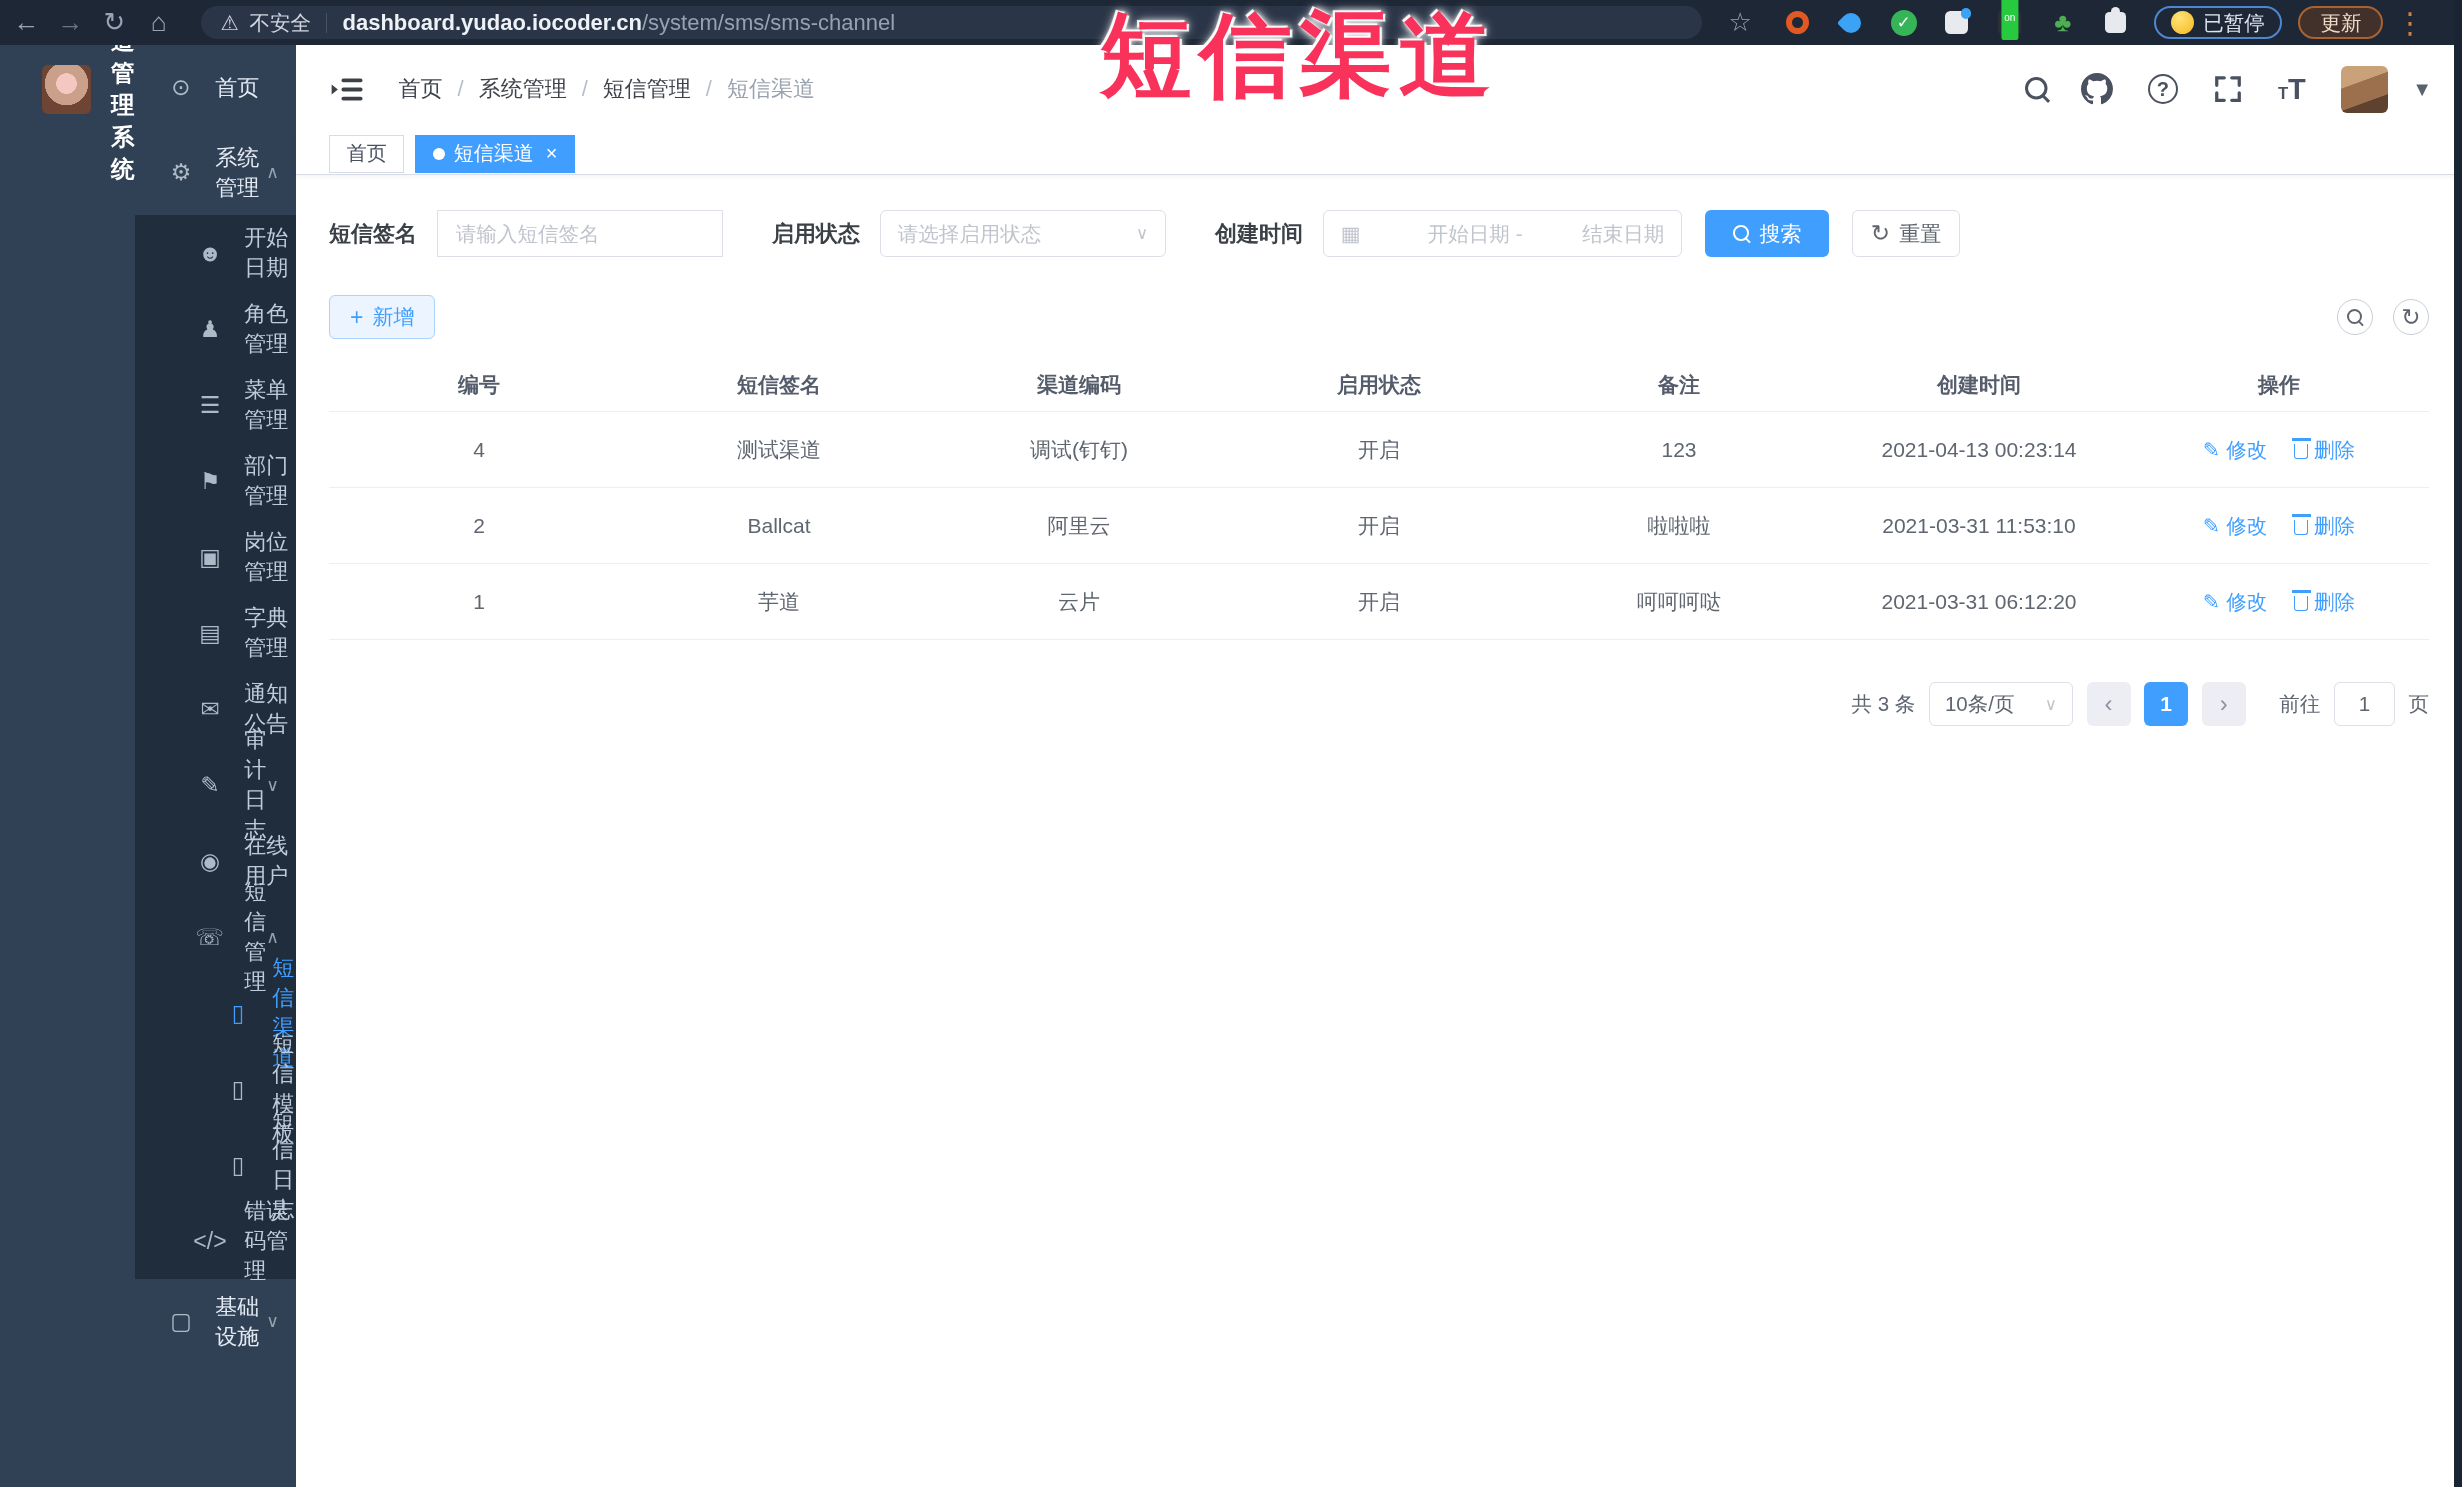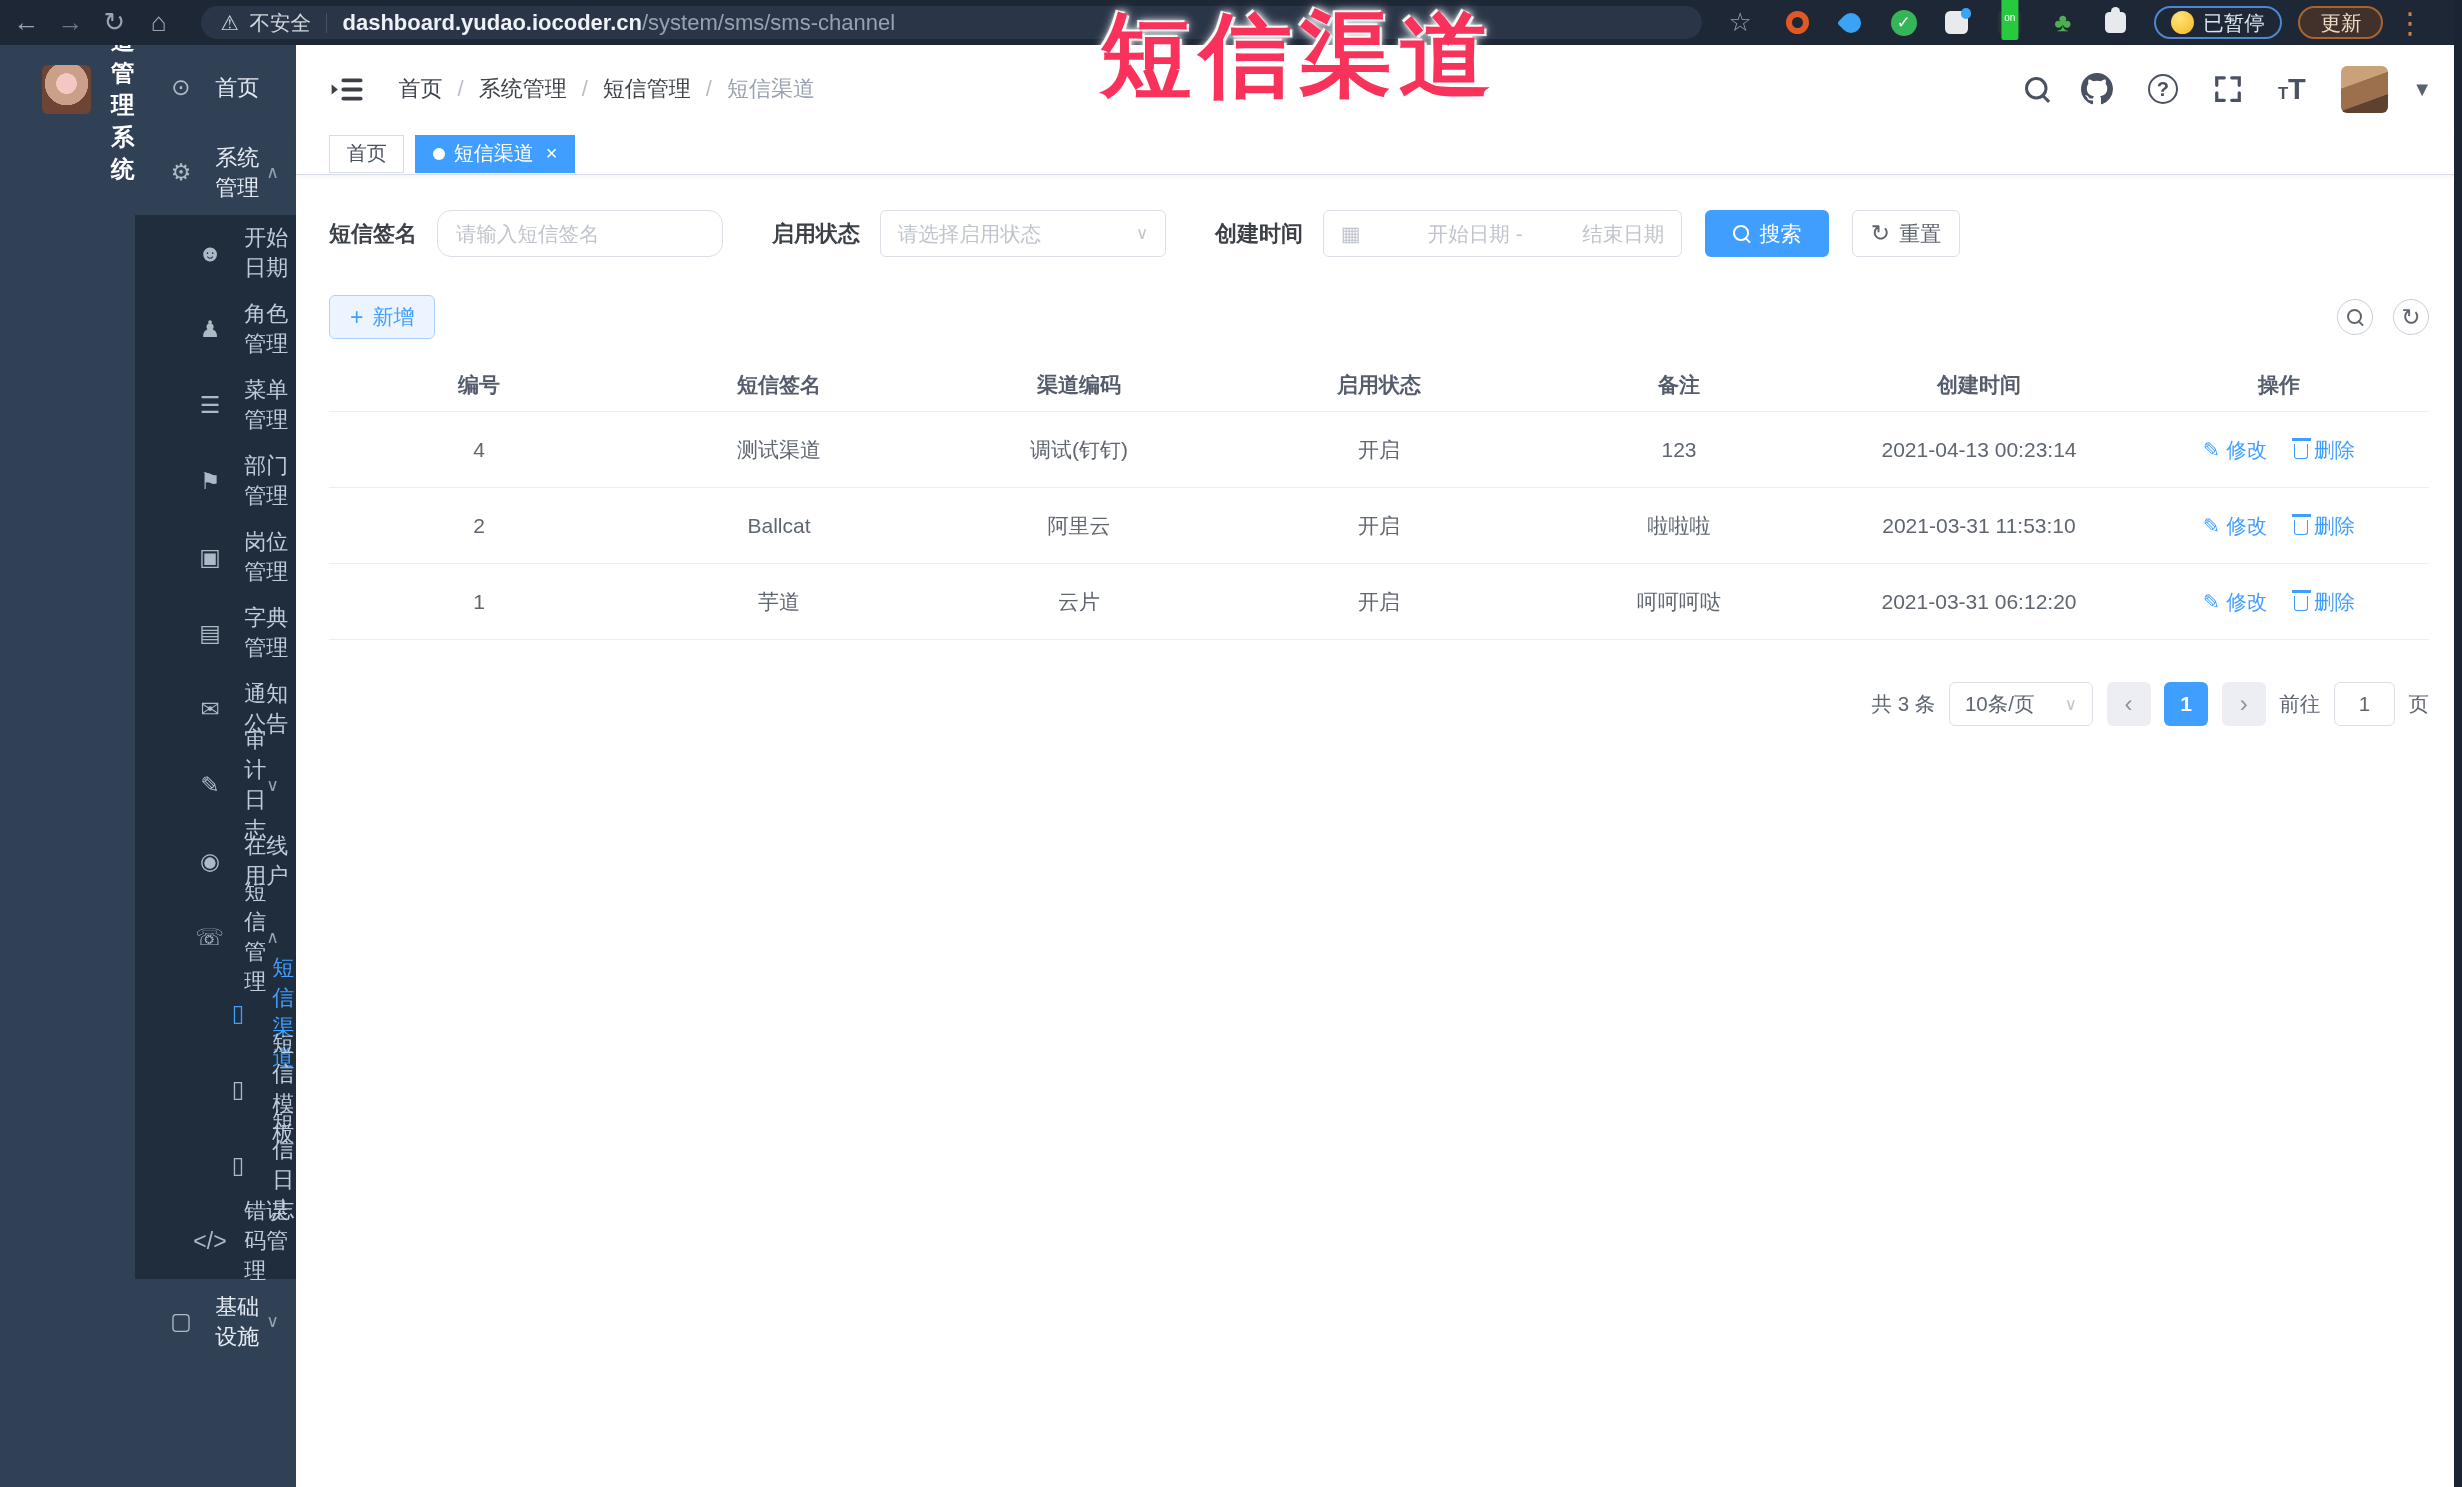--- a/index.html
+++ b/index.html
@@ -75,21 +75,21 @@
   .tab { height:38px; padding:0 16.7px; border:1.5px solid #d8dce5; background:#fff; color:#495060;
          font-size:20px; display:flex; align-items:center; gap:9px; cursor:pointer; }
   .tab.active { background:var(--accent); border-color:var(--accent); color:#fff; }
   .tab-dot { width:12px; height:12px; border-radius:50%; background:#fff; }
   .tab-close { font-size:20px; margin-left:3px; }
 
   
   .content { flex:1; padding:0 33px; }
   .filter-row { margin-top:35px; display:flex; align-items:center; }
   .f-label { font-size:22px; font-weight:700; color:#3c4147; margin-right:20px; }
-  .f-input { width:286px; height:47px; border:1.5px solid #dcdfe6; border-radius:14px; padding:0 18px;
+  .f-input { width:286px; height:47px; border:1.5px solid #dcdfe6; border-radius:0; padding:0 18px;
              font-size:20.5px; color:#5f6670; margin-right:49px; outline:none; font-family:inherit; }
   .f-input::placeholder { color:#c0c4cc; }
   .f-select { width:286px; height:47px; border:1.5px solid #dcdfe6; border-radius:6px; padding:0 16.7px;
               display:flex; align-items:center; justify-content:space-between; margin-right:49px; }
   .ph { color:#c0c4cc; font-size:20.5px; }
   .sel-arrow { color:#c0c4cc; font-size:16.7px; }
   .f-date { width:359px; height:47px; border:1.5px solid #dcdfe6; border-radius:6px; padding:0 16.7px;
             display:flex; align-items:center; margin-right:23px; gap:6px; }
   .cal-ico { color:#c0c4cc; font-size:21px; margin-right:7.6px; }
   .f-date .ph { flex:1; text-align:right; }
@@ -433,21 +433,21 @@
 
       <div class="pager">
         <span>共 3 条</span>
         <div class="size-select">
           <span>10条/页</span>
           <span class="sel-arrow">∨</span>
         </div>
         <span class="pg-btn">‹</span>
         <span class="pg-btn pg-cur">1</span>
         <span class="pg-btn">›</span>
-        <span style="">前往</span>
+        <span style="margin-left:20px">前往</span>
         <input class="goto-input" value="1" style="">
         <span>页</span>
       </div>
     </div>
   </div>
 </div>
 
 <div class="edge-strip"></div>
 <div class="overlay-title">短信渠道</div>
 

